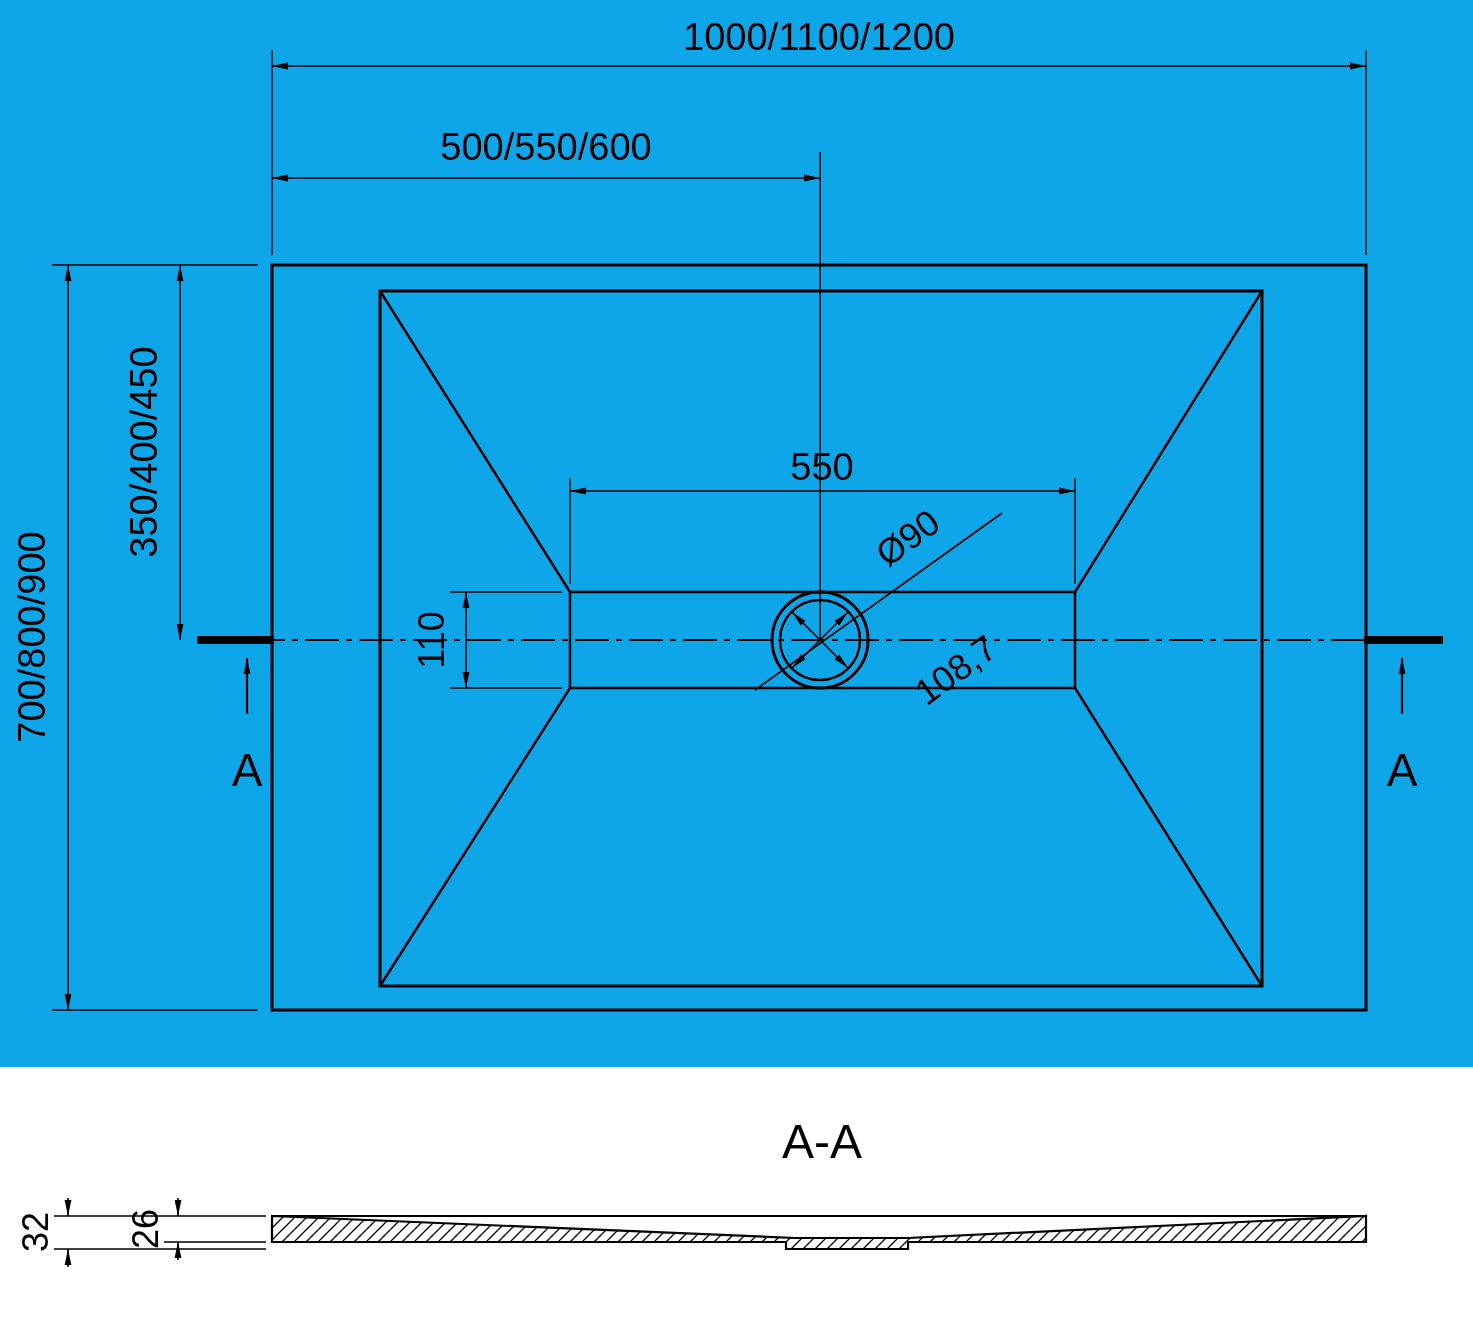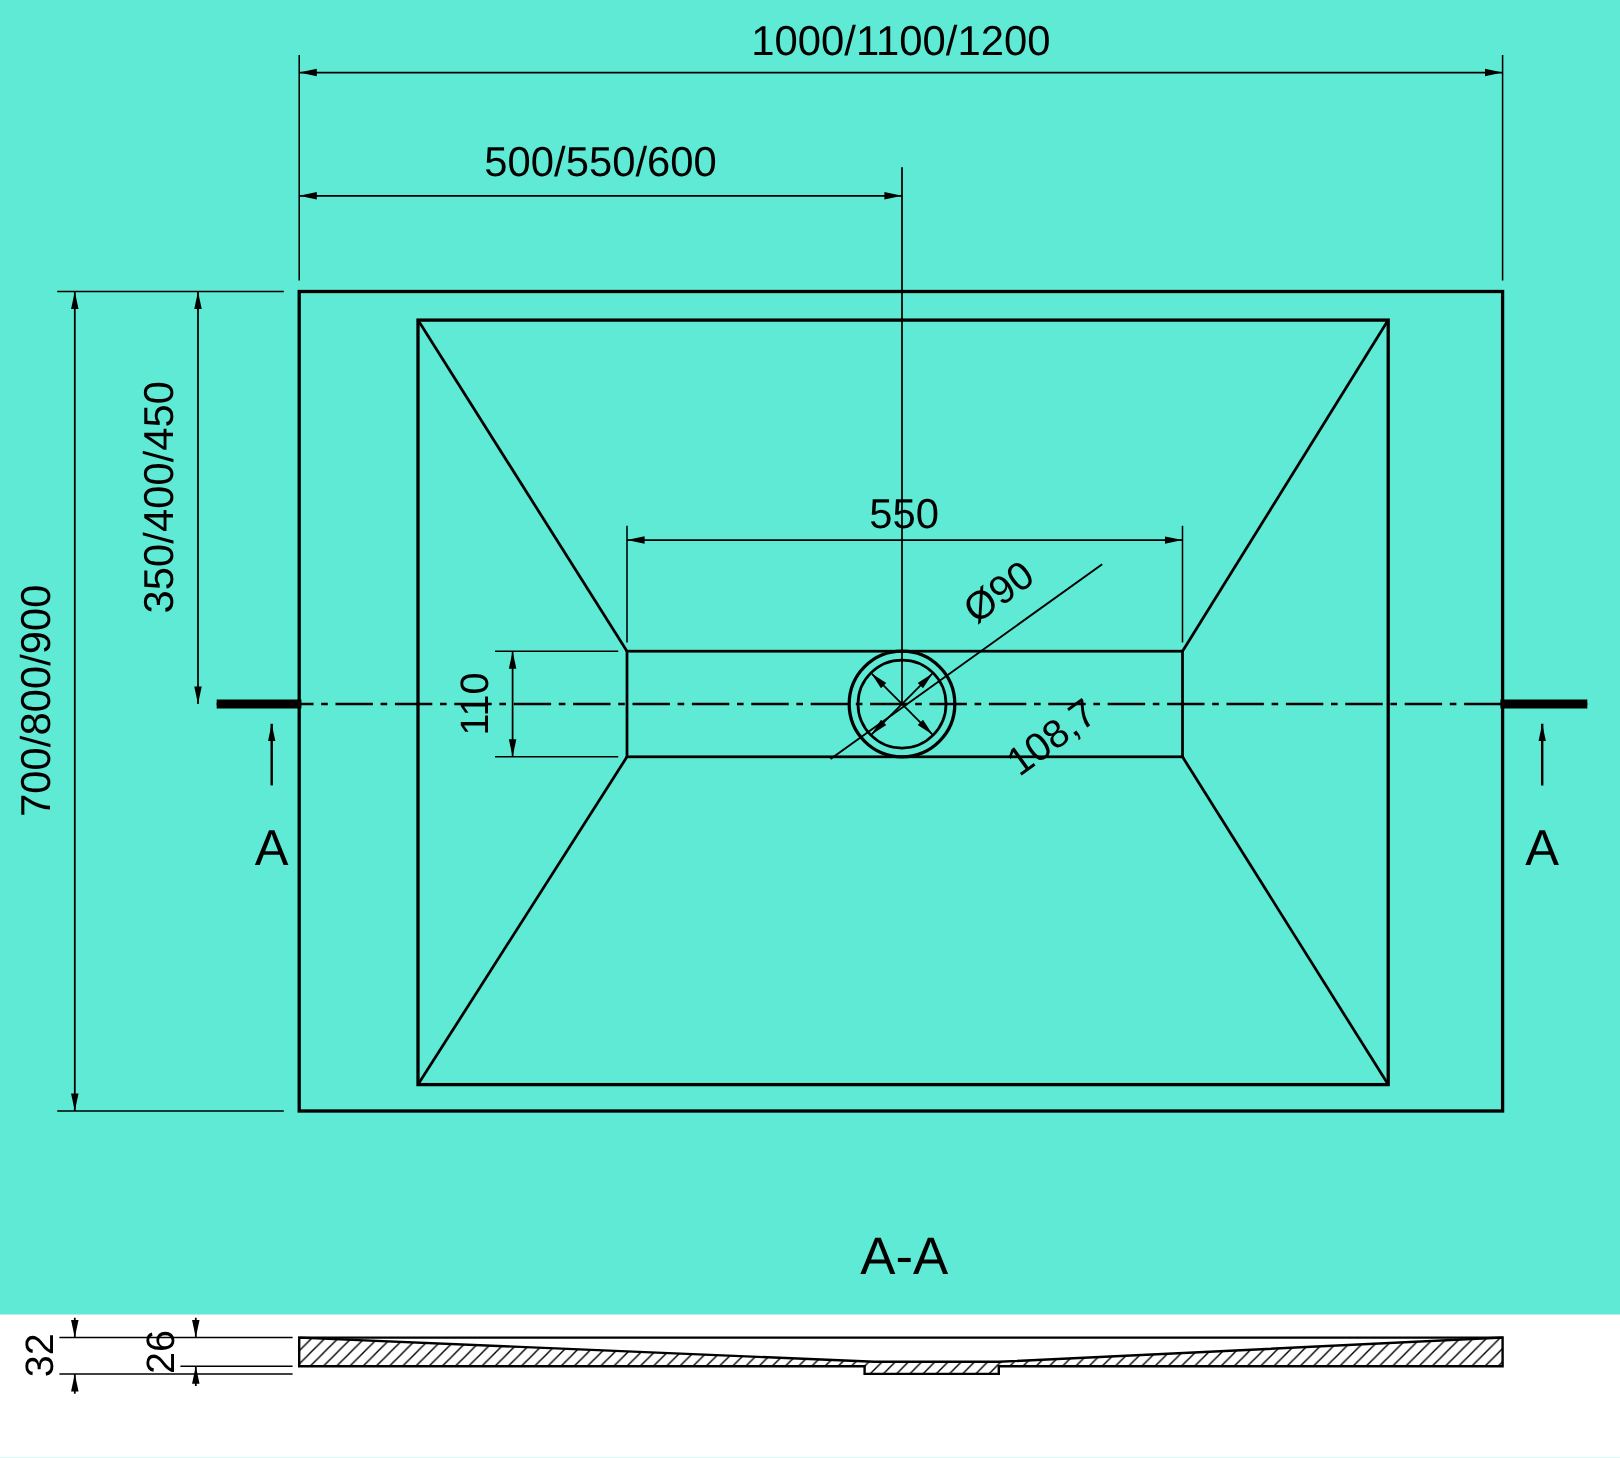--- a/index.html
+++ b/index.html
@@ -6,22 +6,22 @@
     margin: 0;
     padding: 0;
     background: #ffffff;
     width: 1473px;
     height: 1325px;
     overflow: hidden;
   }
   .drawing-wrap {
     position: relative;
     width: 1473px;
-    height: 1195px;
-    background: #5eead4;
+    height: 1067px;
+    background: #0ea5e9;
   }
   svg text {
     font-family: "Liberation Sans", sans-serif;
     fill: #000000;
   }
   .dim-text      { font-size: 38px; }
   .dim-text-sm   { font-size: 36px; }
   .marker-letter { font-size: 46px; }
   .section-title { font-size: 48px; }
   .obj  { stroke: #000; stroke-width: 3;   fill: none; }

